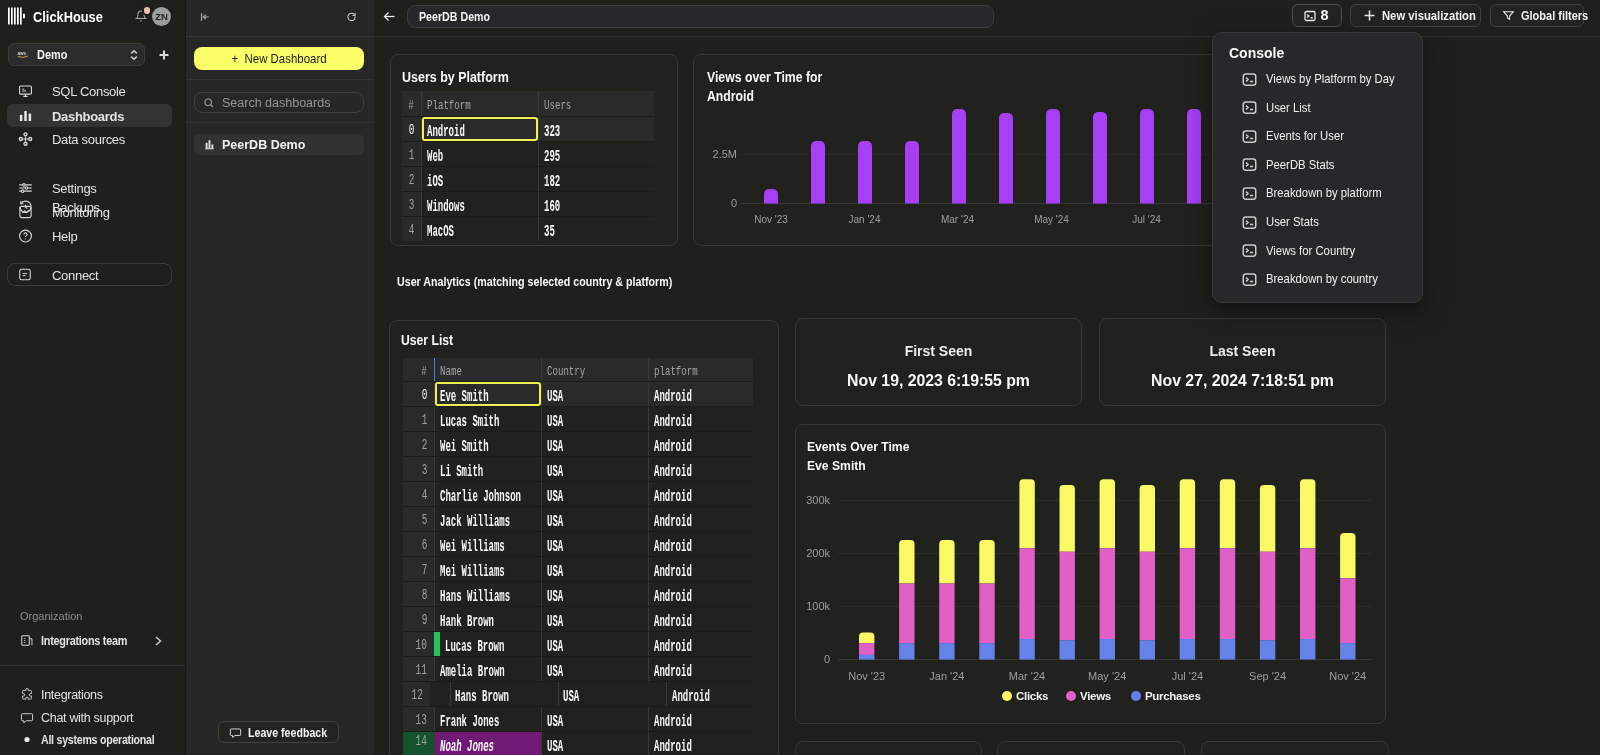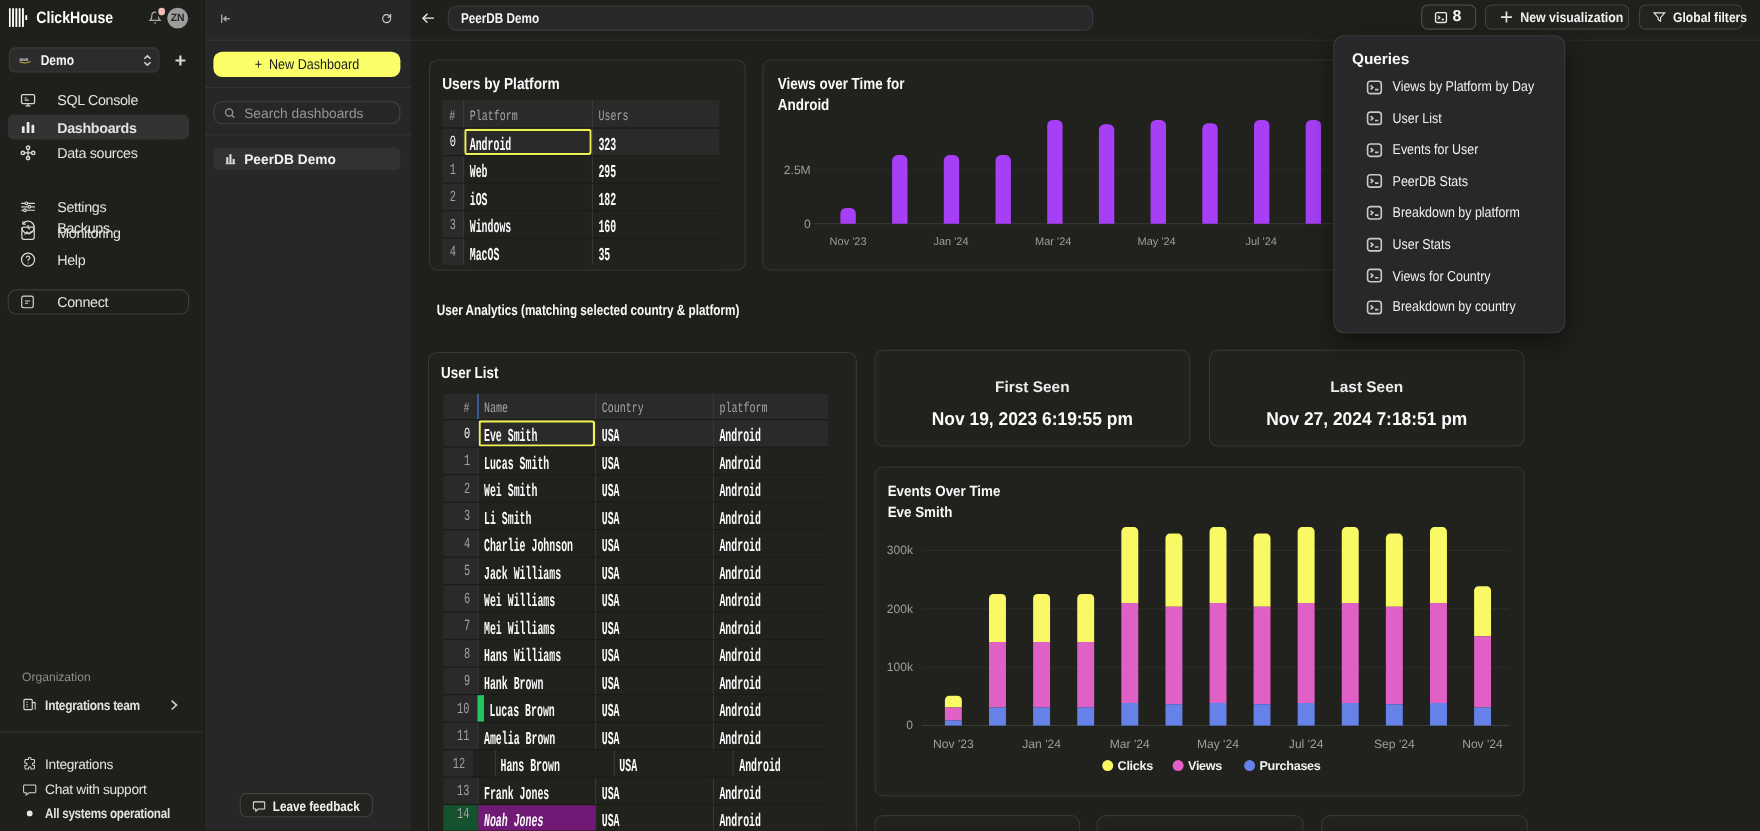--- a/index.html
+++ b/index.html
@@ -645,21 +645,21 @@
       <text x="285" y="276" font-size="11.5" font-weight="bold" fill="#f0f0f0" letter-spacing="-0.3" font-family="Liberation Sans">Views</text>
     <circle cx="341" cy="272" r="5" fill="#6582e9"></circle>
       <text x="350" y="276" font-size="11.5" font-weight="bold" fill="#f0f0f0" letter-spacing="-0.3" font-family="Liberation Sans">Purchases</text>
   </svg>
 
   <div class="card" style="left:795px;top:741px;width:187px;height:20px;border-radius:8px 8px 0 0;"></div>
   <div class="card" style="left:997px;top:741px;width:188px;height:20px;border-radius:8px 8px 0 0;"></div>
   <div class="card" style="left:1201px;top:741px;width:188px;height:20px;border-radius:8px 8px 0 0;"></div>
 
   <div class="abs" id="qpanel" style="left:1212px;top:32px;width:211px;height:271px;background:#28282a;border:1px solid #3a3a3c;border-radius:10px;box-shadow:0 8px 24px rgba(0,0,0,0.45);"></div>
-  <div class="abs" style="left:1229px;top:45px;font-size:14px;font-weight:bold;color:#fafafa;">Queries</div>
+  <div class="abs" style="left:1229px;top:45px;font-size:14px;font-weight:bold;color:#fafafa;">Console</div>
   <div class="abs" id="qitems">
       <svg class="abs" style="left:1242px;top:71.5px;" width="15" height="15" viewBox="0 0 24 24" fill="none" stroke="#c9c9c9" stroke-width="2.4">
         <rect x="2" y="3" width="20" height="18" rx="4"></rect>
         <path d="M6.5 9l3.2 3-3.2 3M12.8 15.2h5" stroke-width="2.4"></path>
       </svg>
       <div class="abs" style="left:1266px;top:71px;font-size:13px;color:#f0f0f0;white-space:nowrap;transform:scaleX(0.87);transform-origin:0 50%;">Views by Platform by Day</div>
       <svg class="abs" style="left:1242px;top:100.1px;" width="15" height="15" viewBox="0 0 24 24" fill="none" stroke="#c9c9c9" stroke-width="2.4">
         <rect x="2" y="3" width="20" height="18" rx="4"></rect>
         <path d="M6.5 9l3.2 3-3.2 3M12.8 15.2h5" stroke-width="2.4"></path>
       </svg>

